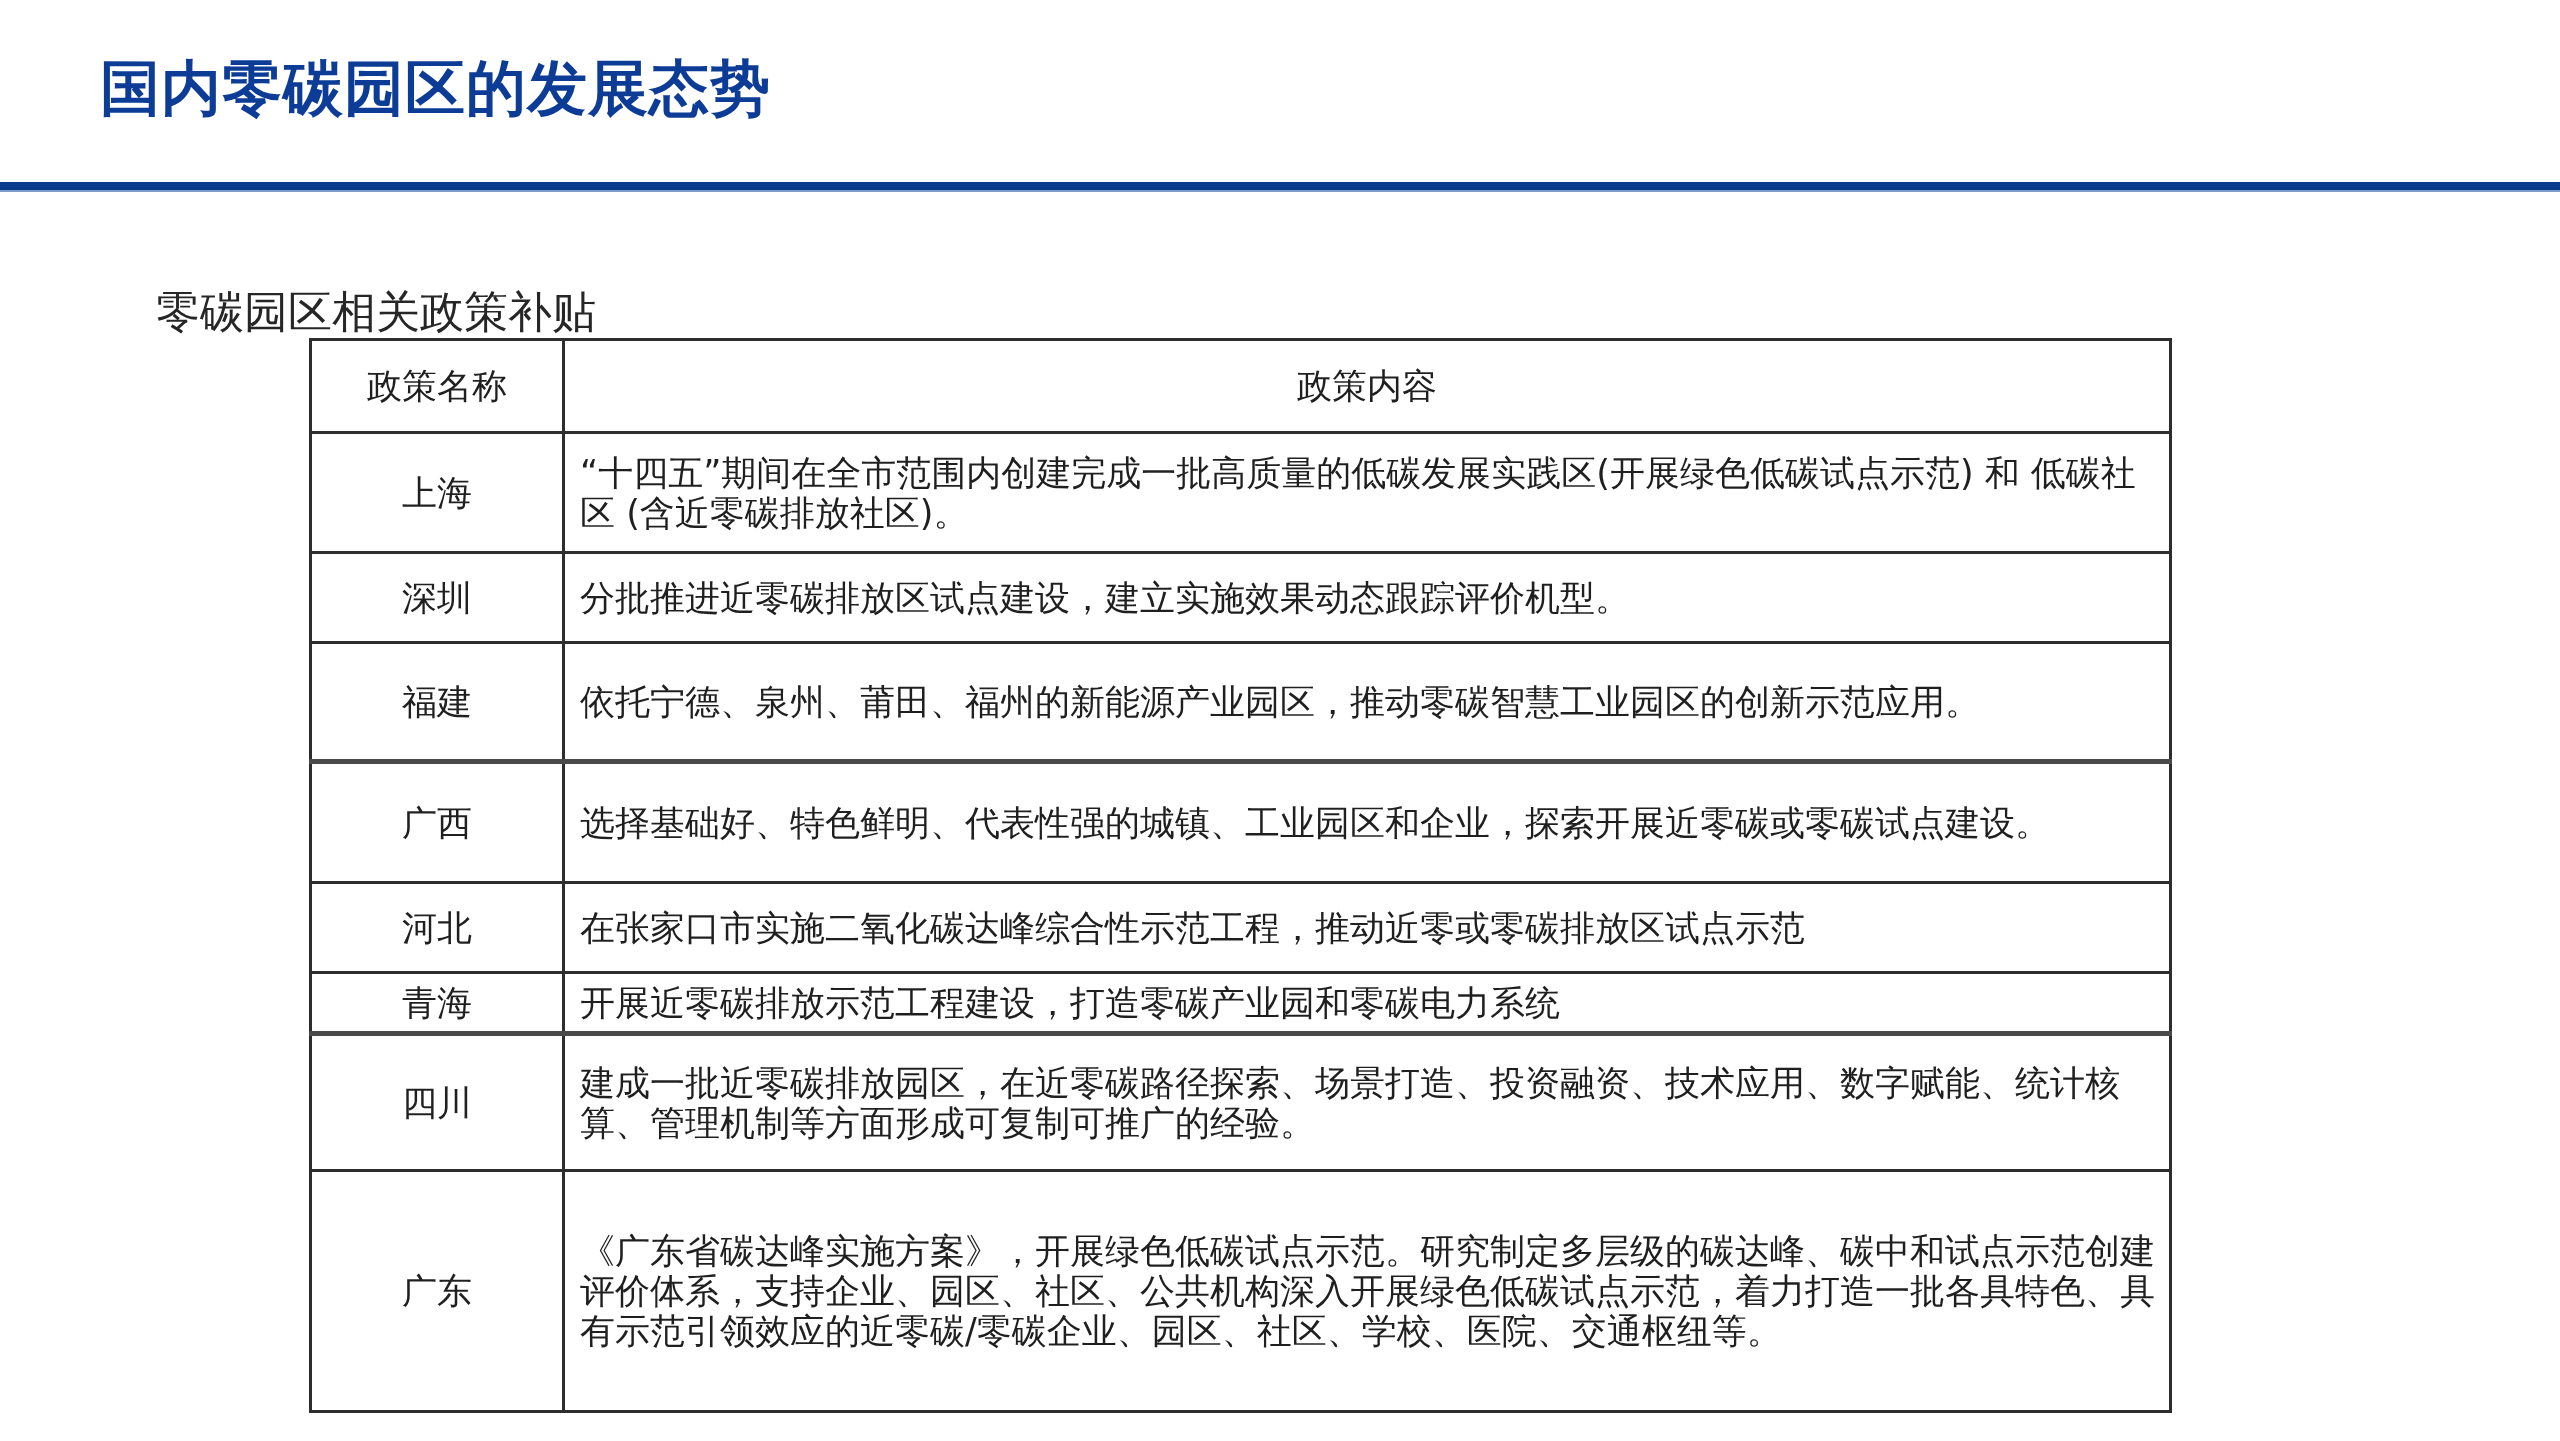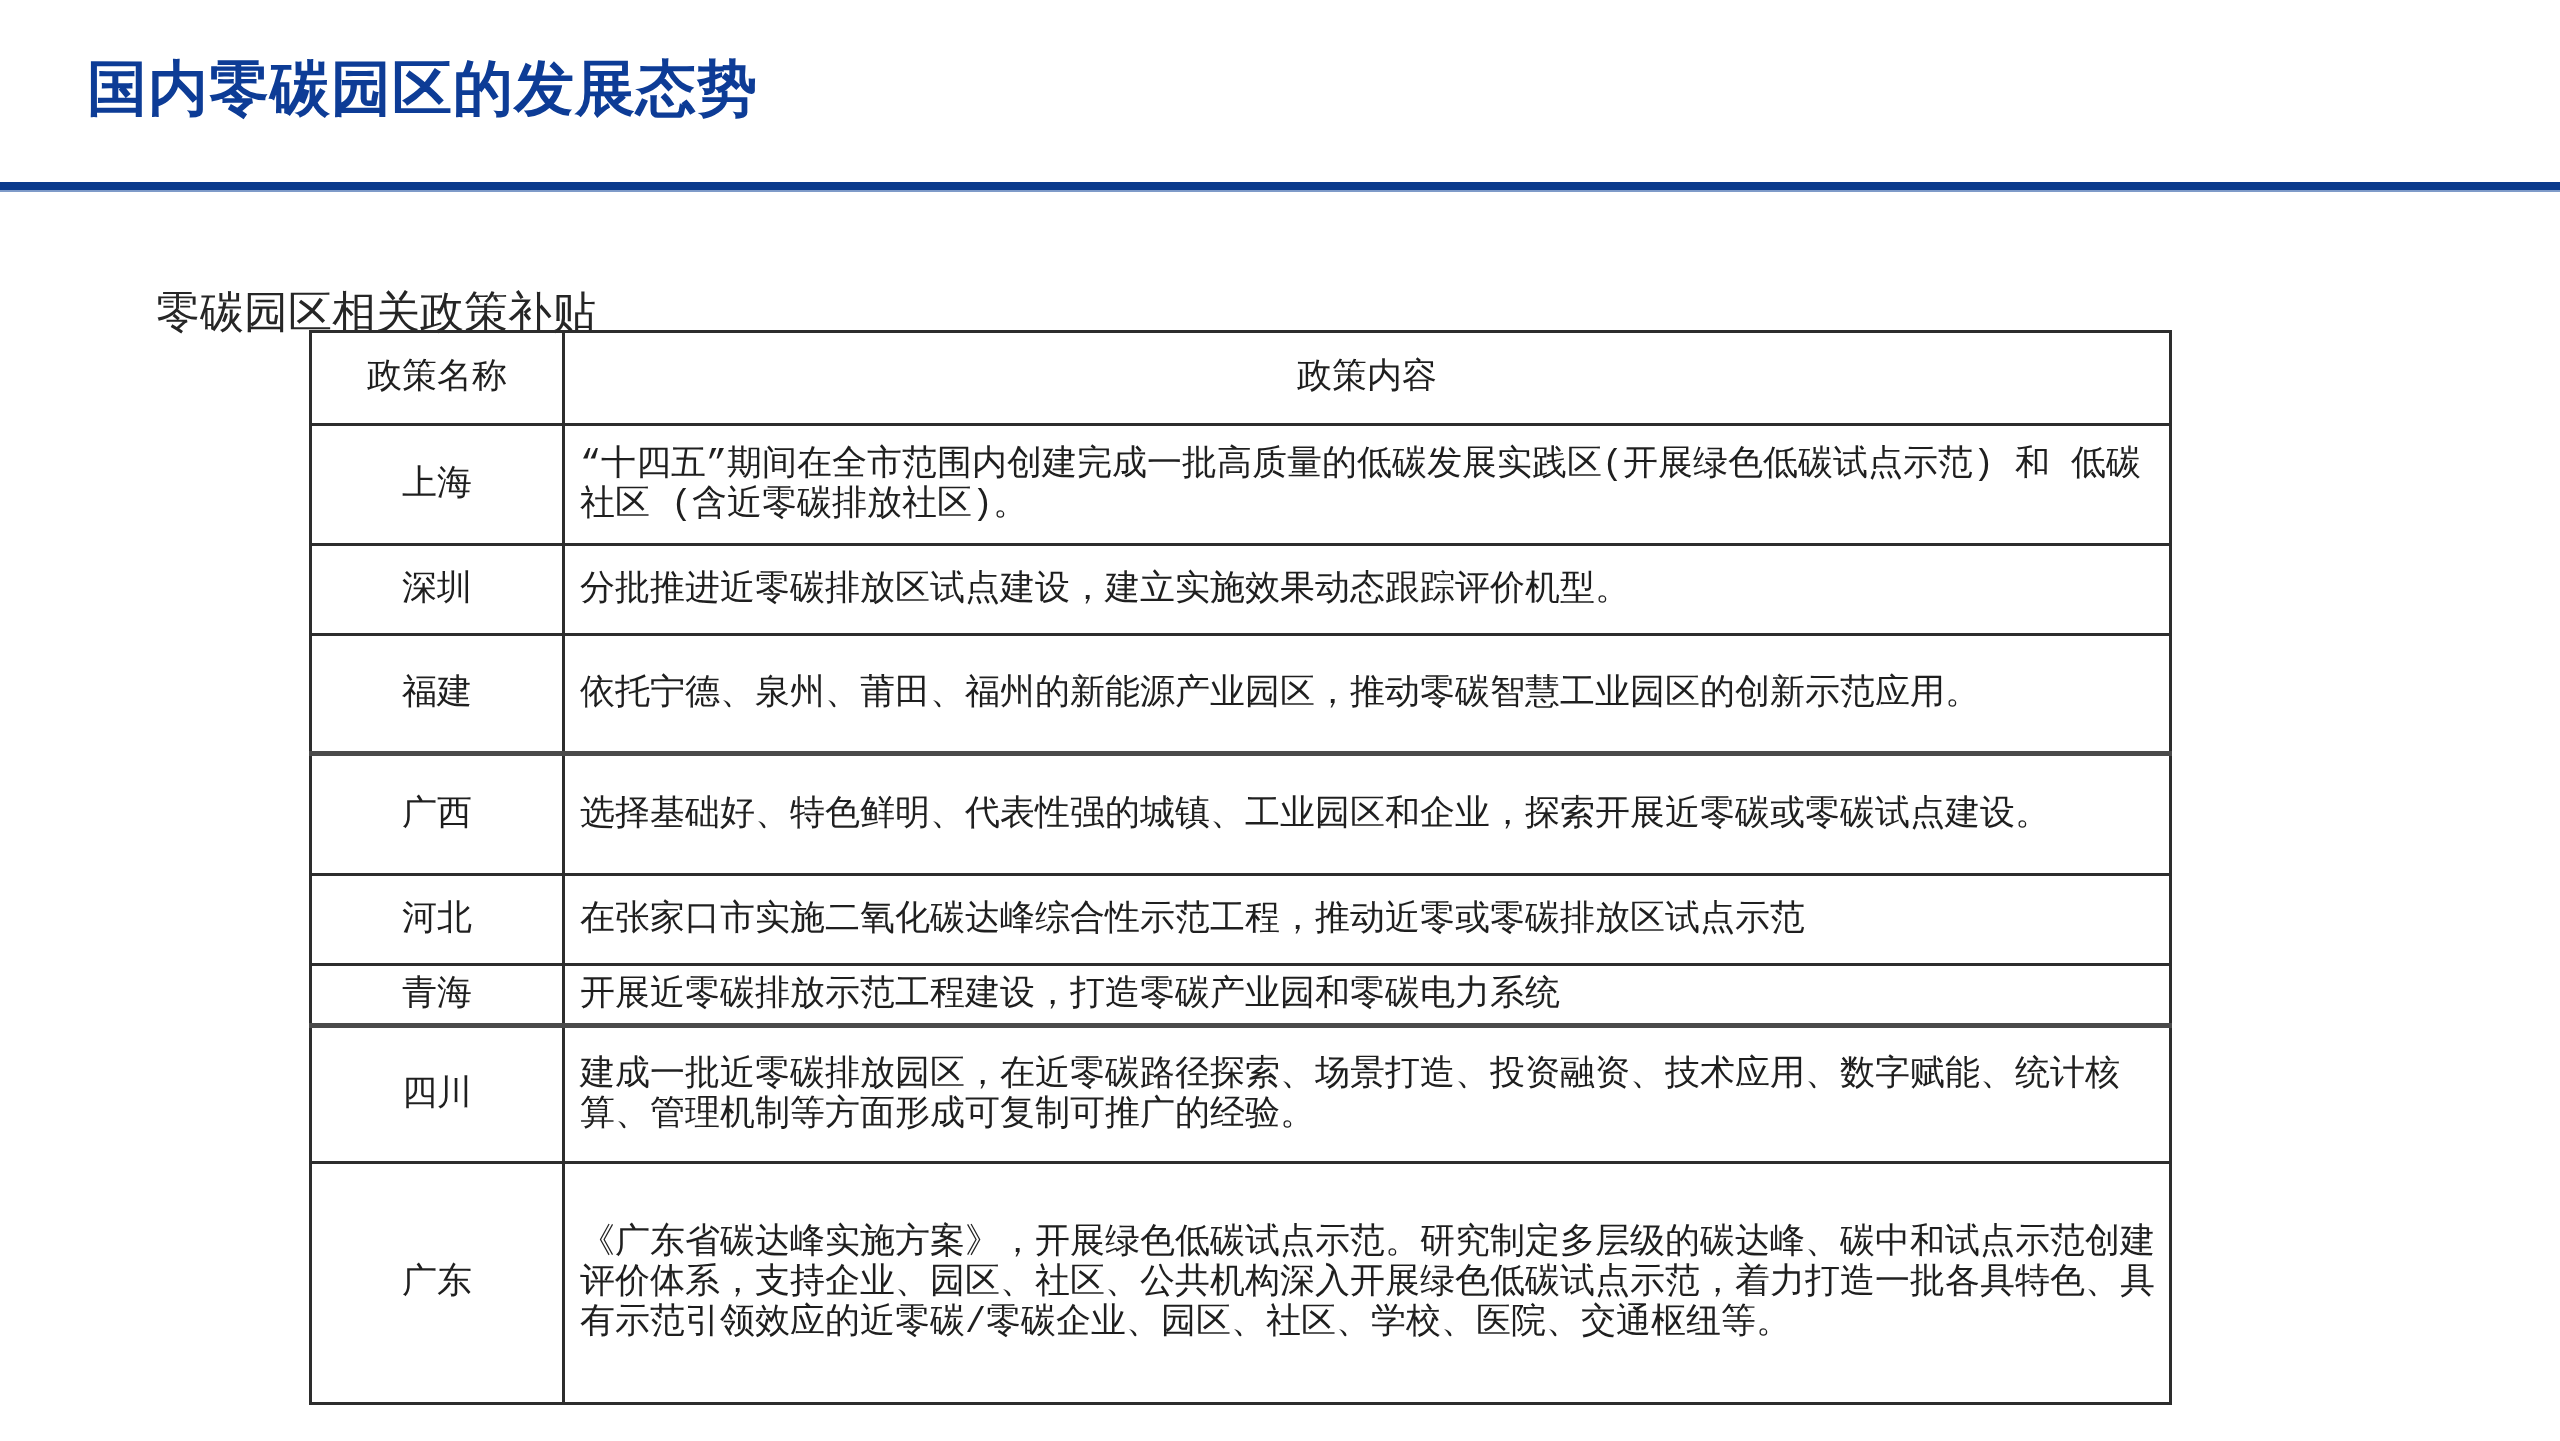--- a/index.html
+++ b/index.html
@@ -10,21 +10,21 @@
   body {
     width: 2560px;
     height: 1441px;
     position: relative;
     overflow: hidden;
     font-family: "DejaVu Sans", "Liberation Sans", sans-serif;
     color: #1c1c1c;
   }
   .slide-title {
     position: absolute;
-    left: 87px;
+    left: 100px;
     top: 50px;
     font-size: 60px;
     font-weight: bold;
     color: #0d3c96;
     letter-spacing: 1px;
     line-height: 76px;
     white-space: nowrap;
   }
   .title-rule {
     position: absolute;
@@ -40,25 +40,24 @@
     left: 156px;
     top: 282px;
     font-size: 44px;
     line-height: 60px;
     color: #262626;
     white-space: nowrap;
   }
   .policy-table {
     position: absolute;
     left: 309px;
-    top: 330px;
+    top: 338px;
     width: 1860px;
     border-collapse: collapse;
     table-layout: fixed;
-    font-family: Liberation Mono, monospace;
   }
   .policy-table td, .policy-table th {
     border: 3px solid #2d2d2d;
     padding: 0;
     font-weight: normal;
     font-size: 35px;
     line-height: 40px;
     color: #1f1f1f;
   }
   .policy-table .col-name { width: 253px; }

